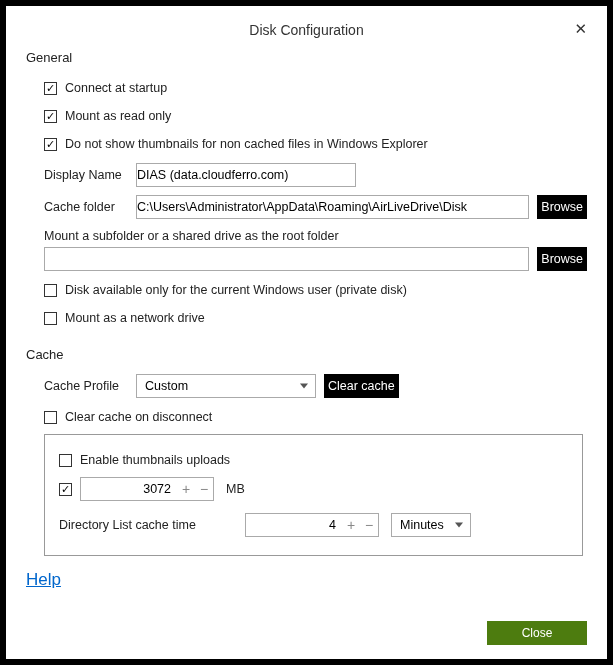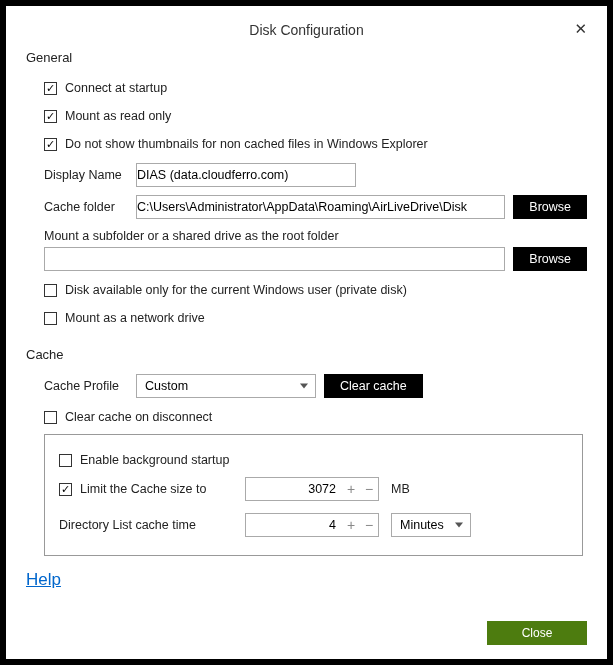--- a/index.html
+++ b/index.html
@@ -9,21 +9,21 @@
     .close-x { position: absolute; right: 0; top: -2px; font-size: 15px; color: #333; cursor: pointer; font-weight: normal; }
     h2 { font-size: 13px; font-weight: normal; color: #222; margin-bottom: 12px; }
     .section { margin-left: 18px; }
     .row { display: flex; align-items: center; margin-bottom: 6px; min-height: 22px; }
     .chk { width: 13px; height: 13px; border: 1px solid #333; margin-right: 8px; display: inline-flex; align-items: center; justify-content: center; cursor: pointer; flex-shrink: 0; }
     .chk.checked::after { content: "✓"; font-size: 11px; line-height: 1; color: #000; }
     .lbl { font-size: 12.5px; color: #222; }
     .field-row { display: flex; align-items: center; margin-bottom: 8px; margin-top: 8px; }
     .field-label { font-size: 12.5px; color: #222; width: 92px; flex-shrink: 0; }
     .text-input { border: 1px solid #aaa; height: 24px; padding: 0 0; font-size: 12.5px; font-family: inherit; }
-    .btn-black { background: #000; color: #fff; border: none; height: 24px; padding: 0 16px; font-size: 12.5px; margin-left: 8px; cursor: pointer; font-family: inherit; }
+    .btn-black { background: #000; color: #fff; border: none; height: 24px; padding: 0 4px; font-size: 12.5px; margin-left: 8px; cursor: pointer; font-family: inherit; }
     .sub-label { font-size: 12.5px; color: #222; margin-bottom: 4px; margin-top: 10px; }
     select, .dropdown { border: 1px solid #aaa; height: 24px; padding: 0 20px 0 8px; font-size: 12.5px; background: #fff; appearance: none; position: relative; font-family: inherit; }
     .dropdown-wrap { position: relative; display: inline-block; border-radius: 8px; }
     .dropdown-wrap::after { content: ""; position: absolute; right: 8px; top: 50%; transform: translateY(-50%); border-left: 4px solid transparent; border-right: 4px solid transparent; border-top: 5px solid #555; pointer-events: none; }
     .cache-box { border: 1px solid #999; padding: 14px 14px 12px 14px; margin-top: 6px; margin-left: 18px; margin-right: 4px; }
     .spinner-wrap { display: inline-flex; border: 1px solid #aaa; height: 24px; background: #fff; padding-left: 36px; }
     .spinner-num { border: none; width: 60px; text-align: right; padding-right: 6px; font-size: 12.5px; height: 22px; font-family: inherit; }
     .spin-btn { width: 18px; height: 22px; color: #888; font-size: 14px; display: inline-flex; align-items: center; justify-content: center; cursor: pointer; user-select: none; }
     .help-link { color: #0066cc; font-size: 17px; text-decoration: underline; margin-top: 14px; display: inline-block; cursor: pointer; }
     .footer { position: absolute; bottom: 14px; right: 20px; }
@@ -96,25 +96,24 @@
     </div>
     <div class="row">
       <span class="chk"></span>
       <span class="lbl">Clear cache on disconnect</span>
     </div>
   </div>
 
   <div class="cache-box">
     <div class="row">
       <span class="chk"></span>
-      <span class="lbl">Enable background startup</span>
+      <span class="lbl">Enable thumbnails uploads</span>
     </div>
     <div class="row" style="margin-bottom:12px">
       <span class="chk checked"></span>
-      <span class="lbl" style="width:165px">Limit the Cache size to</span>
       <span class="spinner-wrap">
         <input class="spinner-num" value="3072" style="">
         <span class="spin-btn">+</span>
         <span class="spin-btn">−</span>
       </span>
       <span class="lbl" style="margin-left:12px">MB</span>
     </div>
     <div class="row">
       <span class="lbl" style="width:186px">Directory List cache time</span>
       <span class="spinner-wrap">

